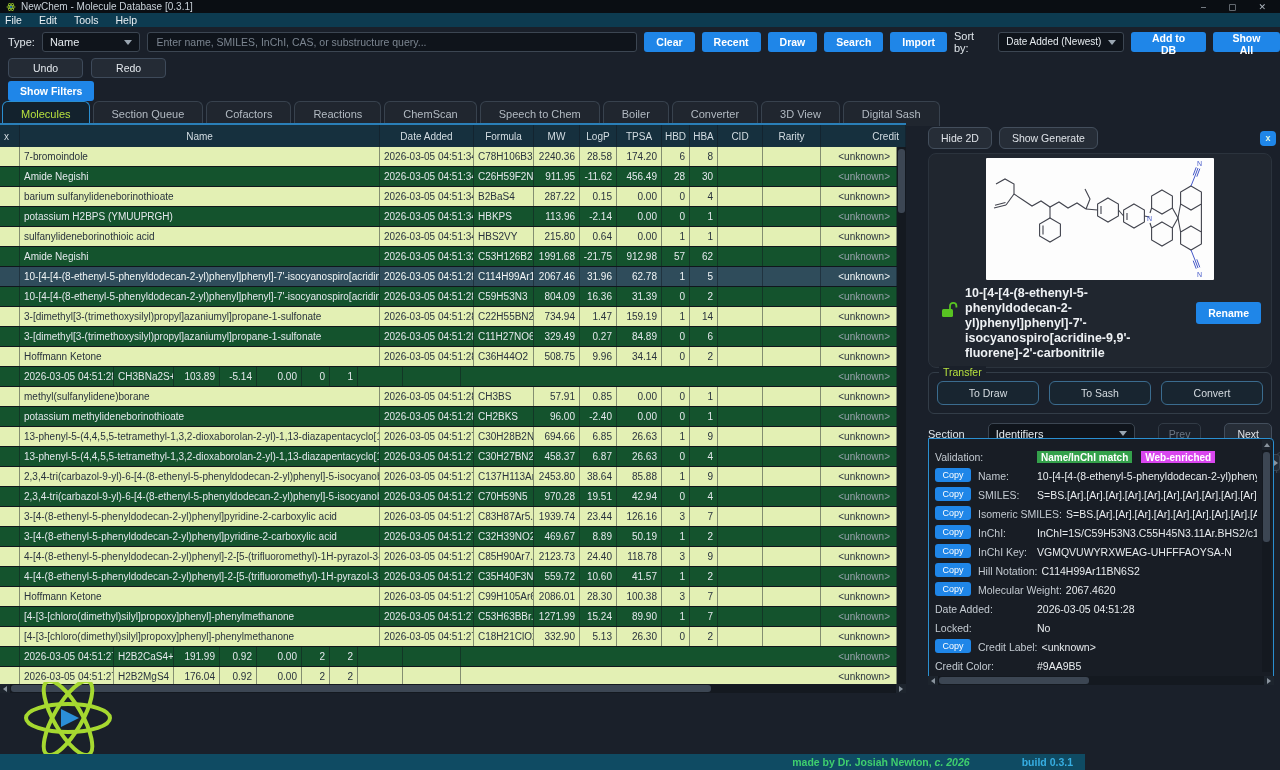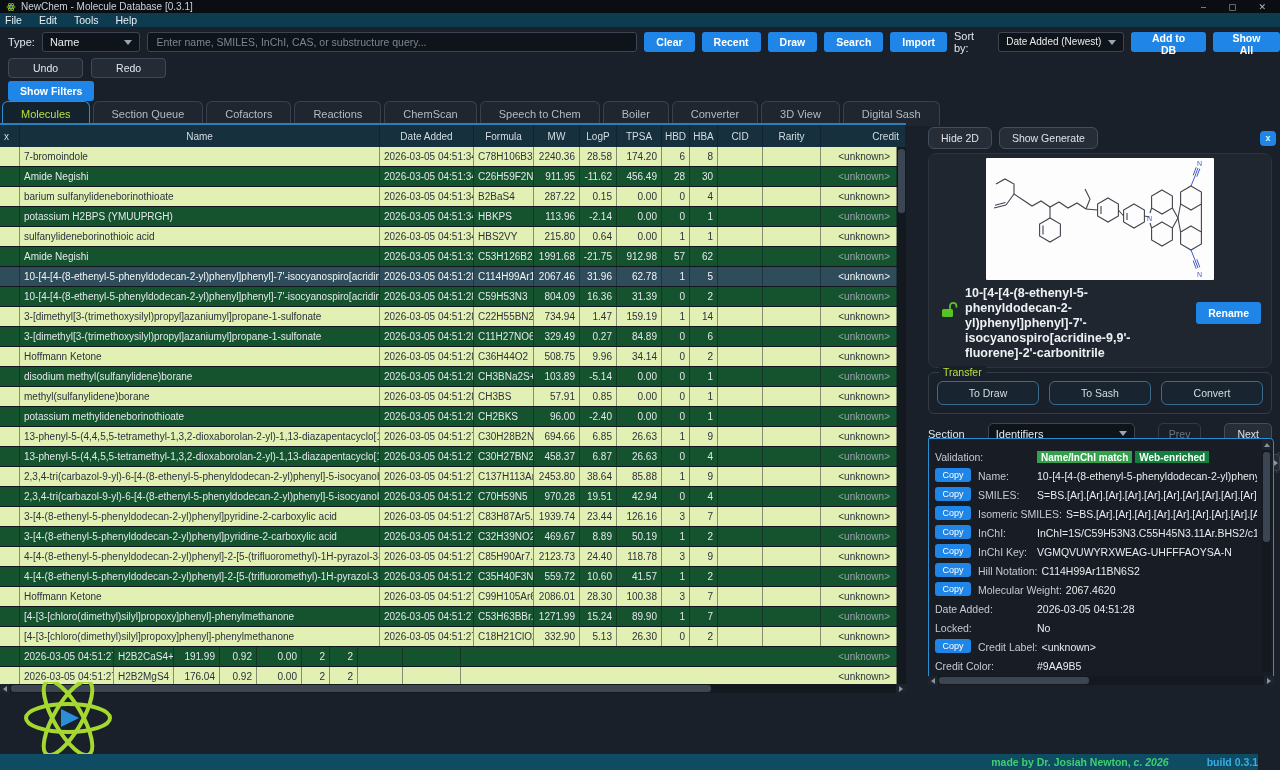--- a/index.html
+++ b/index.html
@@ -98,30 +98,30 @@
   #content{position:absolute;left:8px;top:314px;width:346px;height:246px;background:#181d25;
     border:1px solid #2a8fd0;border-radius:0 4px 4px 4px;overflow:hidden;padding:5px 2px 0 6px}
   .frow{display:flex;align-items:flex-end;height:19px;position:relative;padding-right:14px}
   .fcopy{flex:0 0 36px;margin-right:7px;background:#1f86e8;color:#fff;border:none;border-radius:3px;
     height:14px;font-size:9px;font-family:inherit;margin-top:17px}
   .flbl{flex:0 0 auto;min-width:59px;color:#c3cad1;font-size:10.5px;padding-right:4px;white-space:nowrap}
   .frow.nocopy .flbl{min-width:102px}
   .fval{flex:1;overflow:hidden;white-space:nowrap;color:#e8ecef;font-size:10.5px}
   .frow.tall{height:26px}
   .fval.multi{white-space:normal;word-break:break-all;line-height:11px;font-size:9.5px;max-height:24px}
-  .badge{font-weight:bold;font-size:10px;padding:1px 4px;margin-right:3px;color:#fff}
+  .badge{font-weight:bold;font-size:10px;padding:1px 4px;margin-right:9px;color:#fff}
   #cvscroll{position:absolute;right:9px;top:316px;width:9px;height:232px;background:#141920}
   #cvthumb{position:absolute;left:1px;top:12px;width:7px;height:90px;background:#3c4653;border-radius:3px}
   #cvup{position:absolute;left:0;top:0;width:9px;height:10px;background:#1d242d;display:flex;align-items:center;justify-content:center}
   #chscroll{position:absolute;left:8px;top:552px;width:346px;height:9px;background:#141920;display:flex;align-items:center}
   #chthumb{height:7px;width:150px;background:#3c4653;border-radius:3px;margin-left:1px}
   
   #biglogo{position:absolute;left:10px;top:682px}
-  #footer{position:absolute;left:0;top:754px;width:1258px;height:16px;background:#0f4b63;
-    display:flex;align-items:center;justify-content:flex-end;gap:38px;font-size:10.5px}
+  #footer{position:absolute;left:0;top:754px;width:1085px;height:16px;background:#0f4b63;
+    display:flex;align-items:center;justify-content:flex-end;gap:52px;padding-right:12px;font-size:10.5px}
   #footer .credit{color:#3fcf6e;font-weight:bold}
   #footer .credit i{font-style:italic}
   #footer .build{color:#37aee2;font-weight:bold}
 </style>
 </head>
 <body>
 
 <div id="titlebar">
   <svg class="ticon" viewBox="0 0 24 24">
     <ellipse cx="12" cy="12" rx="10" ry="4" fill="none" stroke="#a6d930" stroke-width="1.6"></ellipse>
@@ -353,21 +353,20 @@
         <div class="cell clogp">9.96</div>
         <div class="cell ctpsa">34.14</div>
         <div class="cell chbd">0</div>
         <div class="cell chba">2</div>
         <div class="cell ccid"></div>
         <div class="cell crar"></div>
         <div class="cell ccred">&lt;unknown&gt;</div>
       </div>
       <div class="trow dark">
         <div class="cell cx"></div>
-        <div class="cell cname">disodium methyl(sulfanylidene)borane</div>
         <div class="cell cdate">2026-03-05 04:51:28</div>
         <div class="cell cform">CH3BNa2S+2</div>
         <div class="cell cmw">103.89</div>
         <div class="cell clogp">-5.14</div>
         <div class="cell ctpsa">0.00</div>
         <div class="cell chbd">0</div>
         <div class="cell chba">1</div>
         <div class="cell ccid"></div>
         <div class="cell crar"></div>
         <div class="cell ccred">&lt;unknown&gt;</div>
@@ -685,21 +684,21 @@
           <div class="tri-l"></div>
         </div>
         <div class="dtsb">
           <div class="tri-r"></div>
         </div>
       </div>
     </div>
   <div id="content">
       <div class="frow nocopy">
         <span class="flbl">Validation:</span>
-        <span class="fval"><span class="badge" style="background: rgb(52, 161, 75);">Name/InChI match</span><span class="badge" style="background: #15803d;">Web-enriched</span></span>
+        <span class="fval"><span class="badge" style="background: rgb(52, 161, 75);">Name/InChI match</span><span class="badge" style="background: #d946ef;">Web-enriched</span></span>
       </div>
       <div class="frow">
         <button class="fcopy">Copy</button>
         <span class="flbl">Name:</span>
         <span class="fval">10-[4-[4-(8-ethenyl-5-phenyldodecan-2-yl)phenyl]phenyl]-7'-iso</span>
       </div>
       <div class="frow">
         <button class="fcopy">Copy</button>
         <span class="flbl">SMILES:</span>
         <span class="fval">S=BS.[Ar].[Ar].[Ar].[Ar].[Ar].[Ar].[Ar].[Ar].[Ar].[Ar].[Ar].[C-]#[N+]c1c</span>

